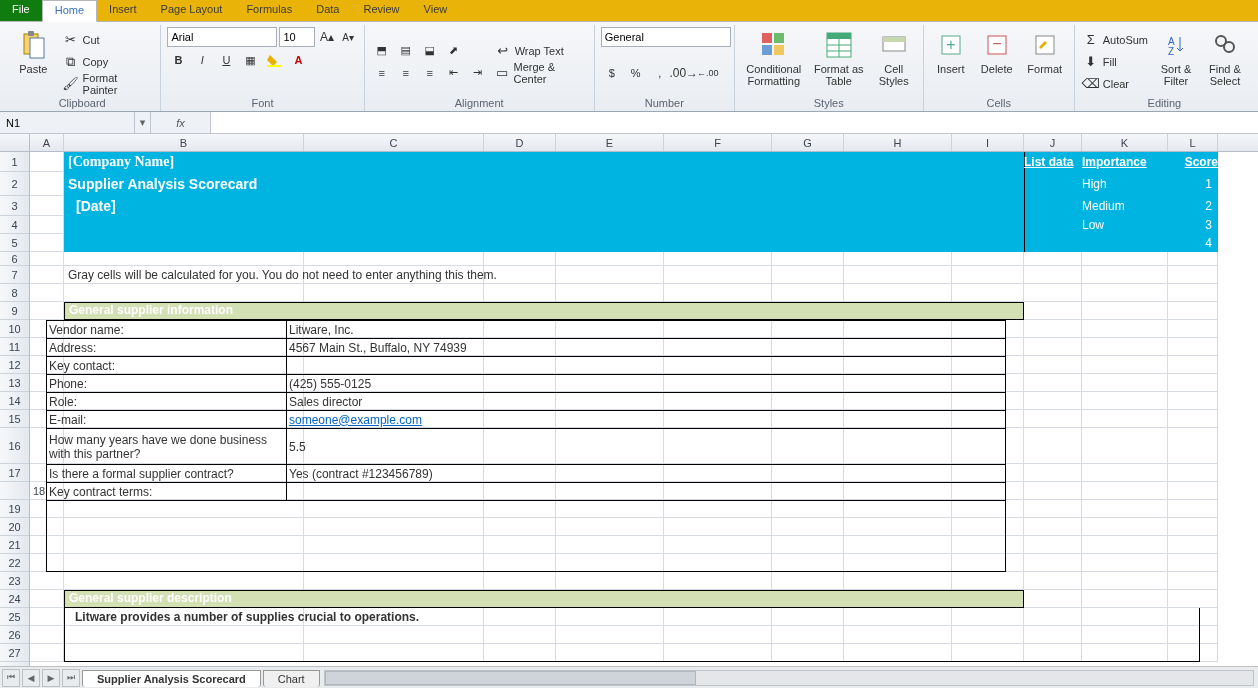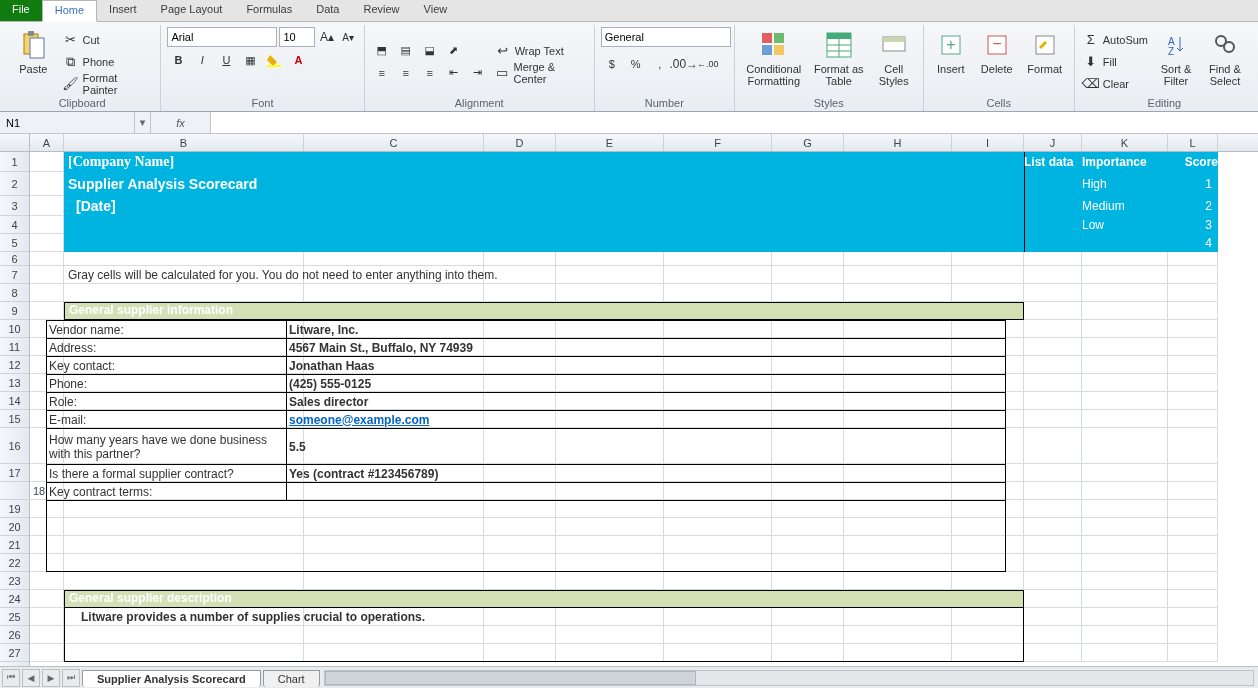--- a/index.html
+++ b/index.html
@@ -1,19 +1,19 @@
 <!DOCTYPE html>
 <html><head>
 <meta charset="utf-8">
 <style>
 * { box-sizing: border-box; margin: 0; padding: 0; font-family: "Segoe UI", Tahoma, sans-serif; }
 body { width: 1258px; height: 688px; background: #fff; font-size: 11px; color: #333; overflow: hidden; position: relative; }
 
 
-.tabstrip { height: 22px; background: #e5e5e5; display: flex; border-bottom: 1px solid #b6b6b6; }
+.tabstrip { height: 22px; background: #eab308; display: flex; border-bottom: 1px solid #b6b6b6; }
 .tabstrip .tab { padding: 3px 12px 2px; color: #3b3b3b; cursor: pointer; }
 .tabstrip .tab.file { background: #107c10; color: #fff; }
 .tabstrip .tab.active { background: #fff; border: 1px solid #b6b6b6; border-bottom: 1px solid #fff; margin-bottom: -1px; color: #3b73b9; }
 
 
 .ribbon { background: linear-gradient(#f6f7f9, #e9edf2); border-bottom: 1px solid #9aa6b2; display: flex; height: 90px; padding: 3px 4px 0 4px; }
 .group { border-right: 1px solid #c9d1da; padding: 2px 6px 0 6px; display: flex; flex-direction: column; justify-content: space-between; }
 .group-label { text-align: center; font-size: 11px; color: #5b6470; padding: 1px 0 2px 0; }
 .group-body { display: flex; gap: 4px; flex: 1; }
 .big-btn { display: flex; flex-direction: column; align-items: center; justify-content: flex-start; width: 48px; padding-top: 2px; cursor: pointer; }
@@ -45,26 +45,26 @@
 .gridarea { position:relative; flex:1; overflow:hidden; }
 .gridarea .gl { position:absolute; background:#d6dbe2; }
 
 .cell { position:absolute; font-family: Arial, sans-serif; font-size: 12px; display:flex; align-items:center; }
 .blue-band { position:absolute; background:#00b4e2; }
 .header-txt { color:#fff; font-weight:bold; font-size:14px; }
 .sec-head { background:#d3e0b4; color:#fff; font-weight:bold; height:17px; border:1px solid #000; padding-left:4px; font-size:12px; }
 .trow { display:flex; border-bottom:1px solid #000; height:18px; }
 .trow:last-child { border-bottom:none; }
 .trow .lab { width:240px; padding-left:2px; border-right:1px solid #000; font-size:12px; display:flex; align-items:center; }
-.trow .val { flex:1; padding-left:2px; font-weight:bold; font-size:12px; display:flex; align-items:center; }
+.trow .val { flex:1; padding-left:2px; font-weight:normal; font-size:12px; display:flex; align-items:center; }
 .trow.tall { height:36px; }
 .trow.tall .lab { white-space:normal; line-height:14px; }
 a.mail { color:#0563c1; text-decoration:underline; }
 
-.list-hdr { color:#fff; font-weight:bold;text-align:right; }
+.list-hdr { color:#fff; text-decoration:underline; font-weight:bold;text-align:right; }
 
 
 .tabbar { height:22px; display:flex; align-items:center; background:#e9ecef; border-top:1px solid #bfbfbf; }
 .tabbar .navbtn { width:18px; height:18px; display:flex; align-items:center; justify-content:center; border:1px solid #bfbfbf; margin-left:2px; cursor:pointer; font-size:9px; color:#666;}
 .sheet-tab { padding:2px 14px; font-size:11px; border:1px solid #999; border-bottom:none; margin-left:2px; cursor:pointer; background:#f0f0f0; position:relative; top:1px; border-radius:0 0 3px 3px; }
 .sheet-tab.active { background:#fff; font-weight:bold; }
 .scroll-h { flex:1; height:16px; margin:0 4px; background:#e4e6ea; border:1px solid #c0c4c8; position:relative; }
 .scroll-h .thumb { position:absolute; left:0; width:40%; top:0; bottom:0; background:#cfd4da; border:1px solid #b0b6bd; }
 
 svg { display:block; }
@@ -97,21 +97,21 @@
           </span>
         <span class="lbl">Paste</span>
       </div>
       <div class="col">
         <div class="small-item">
             <span class="ic">✂</span>
             <span>Cut</span>
           </div>
         <div class="small-item">
             <span class="ic">⧉</span>
-            <span>Phone</span>
+            <span>Copy</span>
           </div>
         <div class="small-item">
             <span class="ic">🖌</span>
             <span>Format Painter</span>
           </div>
       </div>
     </div>
     <div class="group-label">Clipboard</div>
   </div>
 
@@ -199,21 +199,21 @@
         <div class="small-item">
             <span class="ic">▭</span>
             <span>Merge &amp; Center</span>
           </div>
       </div>
     </div>
     <div class="group-label">Alignment</div>
   </div>
 
   <div class="group" style="min-width:140px;">
-    <div class="group-body" style="flex-direction:column; gap:7px;">
+    <div class="group-body" style="flex-direction:column; gap:16px;">
       <input class="combo" style="width: 130px;" value="General">
       <div class="row">
         <div class="mini">
             <span>$</span>
           </div>
         <div class="mini">
             <span>%</span>
           </div>
         <div class="mini">
             <span>,</span>
@@ -450,34 +450,33 @@
         <div class="cell" style="position: absolute; left: 1052px; top: 20px; width: 86px; height: 24px; color: rgb(255, 255, 255);">High</div>
         <div class="cell" style="position: absolute; left: 1138px; top: 20px; width: 50px; height: 24px; color: rgb(255, 255, 255); justify-content: flex-end; padding-right: 6px;">1</div>
         <div class="cell" style="position: absolute; left: 1052px; top: 44px; width: 86px; height: 20px; color: rgb(255, 255, 255);">Medium</div>
         <div class="cell" style="position: absolute; left: 1138px; top: 44px; width: 50px; height: 20px; color: rgb(255, 255, 255); justify-content: flex-end; padding-right: 6px;">2</div>
         <div class="cell" style="position: absolute; left: 1052px; top: 64px; width: 86px; height: 18px; color: rgb(255, 255, 255);">Low</div>
         <div class="cell" style="position: absolute; left: 1138px; top: 64px; width: 50px; height: 18px; color: rgb(255, 255, 255); justify-content: flex-end; padding-right: 6px;">3</div>
         <div class="cell" style="position: absolute; left: 1052px; top: 82px; width: 86px; height: 18px; color: rgb(255, 255, 255);"></div>
         <div class="cell" style="position: absolute; left: 1138px; top: 82px; width: 50px; height: 18px; color: rgb(255, 255, 255); justify-content: flex-end; padding-right: 6px;">4</div>
         <div class="cell" style="position: absolute; left: 1052px; top: 100px; width: 86px; height: 14px; color: rgb(255, 255, 255);"></div>
         <div class="cell" style="position: absolute; left: 1138px; top: 100px; width: 50px; height: 14px; color: rgb(255, 255, 255); justify-content: flex-end; padding-right: 6px;">5</div>
-        <div class="cell" style="position: absolute; left: 34px; top: 114px; width: 960px; height: 18px; padding-left: 4px;">Gray cells will be calculated for you. You do not need to enter anything into them.</div>
+        <div class="cell" style="position: absolute; left: 34px; top: 114px; width: 960px; height: 18px; padding-left: 4px;">Gray cells will be calculated for you. You do not need to enter anything this them.</div>
         <div class="sec-head" style="position: absolute; left: 34px; top: 150px; width: 960px; height: 18px;">General supplier information</div>
         <div style="position: absolute; left: 16px; top: 168px; width: 960px; height: 252px; border: 1px solid rgb(0, 0, 0); display: flex; flex-direction: column;">
           <div class="trow">
             <div class="lab">Vendor name:</div>
             <div class="val">Litware, Inc.</div>
           </div>
           <div class="trow">
             <div class="lab">Address:</div>
             <div class="val">4567 Main St., Buffalo, NY 74939</div>
           </div>
           <div class="trow">
             <div class="lab">Key contact:</div>
-            <div class="val">Jonathan Haas</div>
           </div>
           <div class="trow">
             <div class="lab">Phone:</div>
             <div class="val">(425) 555-0125</div>
           </div>
           <div class="trow">
             <div class="lab">Role:</div>
             <div class="val">Sales director</div>
           </div>
           <div class="trow">
@@ -494,21 +493,21 @@
             <div class="lab">Is there a formal supplier contract?</div>
             <div class="val">Yes (contract #123456789)</div>
           </div>
           <div class="trow">
             <div class="lab">Key contract terms:</div>
             <div class="val"></div>
           </div>
           <div style="flex: 1 1 0%;"></div>
         </div>
         <div class="sec-head" style="position: absolute; left: 34px; top: 438px; width: 960px; height: 18px;">General supplier description</div>
-        <div style="position: absolute; left: 34px; top: 456px; width: 960px; height: 54px; border-top: none; border-right: 1px solid rgb(0, 0, 0); border-bottom: 1px solid rgb(0, 0, 0); border-left: 1px solid rgb(0, 0, 0); border-image: initial; padding: 2px 16px; font-weight: bold; font-size: 12px;">Litware provides a number of supplies crucial to operations.</div>
+        <div style="position: absolute; left: 34px; top: 456px; width: 1136px; height: 54px; border-top: none; border-right: 1px solid rgb(0, 0, 0); border-bottom: 1px solid rgb(0, 0, 0); border-left: 1px solid rgb(0, 0, 0); border-image: initial; padding: 2px 10px; font-weight: bold; font-size: 12px;">Litware provides a number of supplies crucial to operations.</div>
       </div>
   </div>
 </div>
 
 <div class="tabbar">
   <div class="navbtn">⏮</div>
   <div class="navbtn">◀</div>
   <div class="navbtn">▶</div>
   <div class="navbtn">⏭</div>
   <div class="sheet-tab active">Supplier Analysis Scorecard</div>

